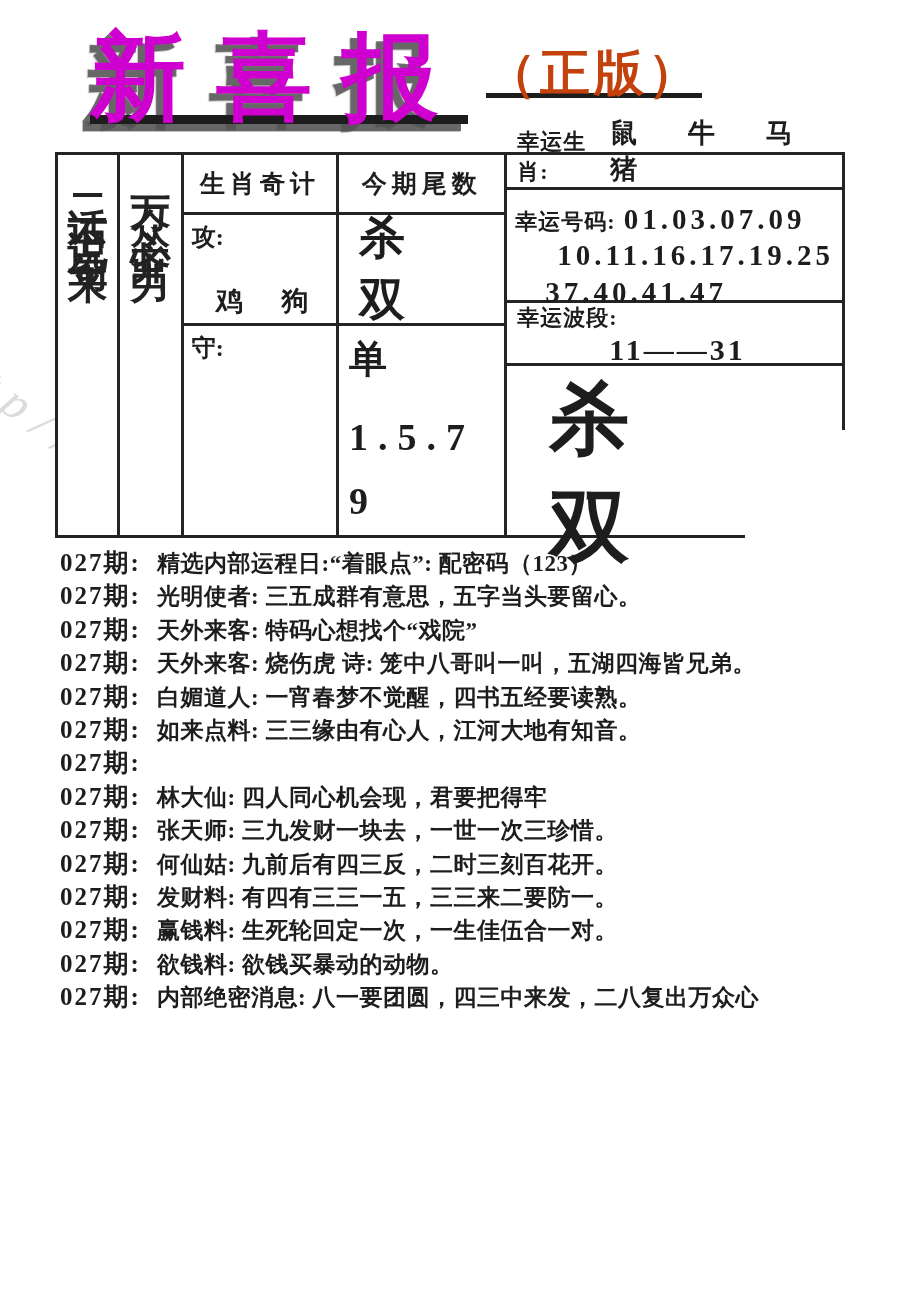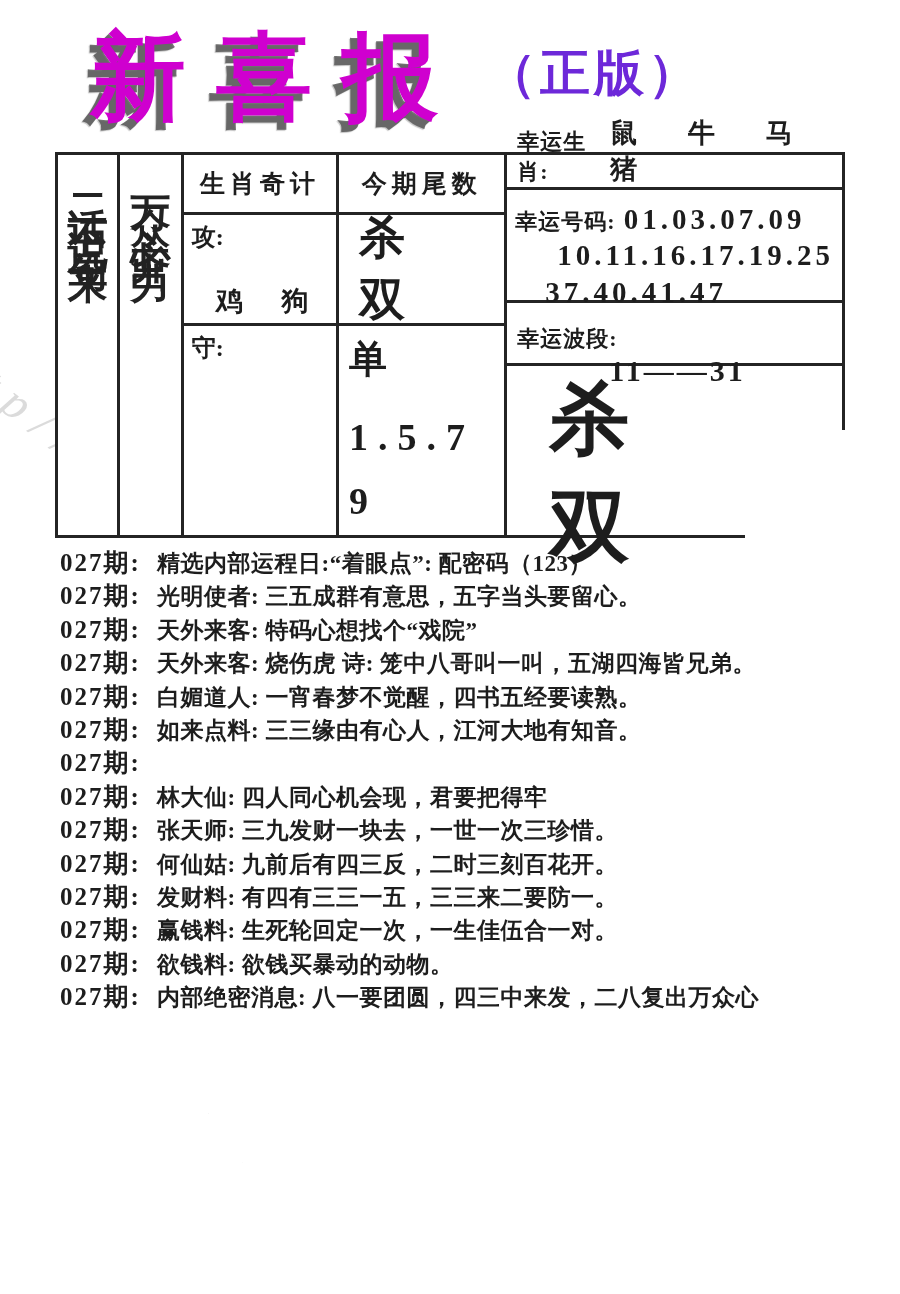--- a/index.html
+++ b/index.html
@@ -1,23 +1,23 @@
 <!DOCTYPE html>
 <html><head>
 <meta charset="utf-8">
 <style>
   * { margin:0; padding:0; box-sizing:border-box; }
   html,body { width:900px; height:1294px; background:#ffffff; overflow:hidden; }
   body { font-family:"Liberation Serif","DejaVu Serif",serif; color:#1d1d1d; position:relative; }
 
   
-  .title-row { position:absolute; left:90px; top:28px; width:780px; display:flex; align-items:flex-end; }
+  .title-row { position:absolute; left:90px; top:28px; width:780px; display:flex; align-items:flex-end;text-decoration:underline; }
   .main-title { font-size:96px; font-weight:bold; color:#cf00cf; letter-spacing:30px; line-height:1.05;
                 text-shadow:-7px 7px 0 rgba(80,80,80,0.8), -8px 8px 1px rgba(120,120,120,0.45); }
-  .edition { font-size:50px; font-weight:bold; color:#6d28d9; letter-spacing:4px; margin-left:18px; margin-bottom:22px; }
+  .edition { font-size:50px; font-weight:bold; color:#c2410c; letter-spacing:4px; margin-left:18px; margin-bottom:22px; }
 
   
   .watermark { position:absolute; left:-18px; top:340px; font-size:48px; font-style:italic;
                color:rgba(90,90,90,0.22); transform:rotate(38deg); transform-origin:left top; letter-spacing:14px; }
 
   
   .sheet-table { position:absolute; left:55px; top:152px; width:790px; height:386px;
                  border:3px solid #242424; display:flex; background:#fff; }
   .cell-border-r { border-right:3px solid #242424; }
   .cell-border-b { border-bottom:3px solid #242424; }
@@ -47,21 +47,21 @@
   .tail-line2 { font-size:38px; margin-top:20px; }
 
   .lucky-r1 { height:35px; display:flex; align-items:flex-end; padding:0 10px; }
   .lucky-label { font-size:22px; font-weight:bold; letter-spacing:1px; }
   .lucky-zodiac-val { font-size:27px; font-weight:bold; letter-spacing:22px; margin-left:14px; }
   .lucky-r2 { height:113px; padding:13px 8px; font-weight:bold; }
   .lucky-num-row1 { display:flex; align-items:baseline; }
   .lucky-nums { font-size:29px; font-weight:bold; letter-spacing:4px; margin-left:8px; }
   .lucky-nums-2 { font-size:29px; font-weight:bold; letter-spacing:4px; margin-left:42px; line-height:37px; }
   .lucky-nums-3 { font-size:29px; font-weight:bold; letter-spacing:4px; margin-left:30px; line-height:37px; }
-  .lucky-r3 { height:63px; padding:21px 10px; }
+  .lucky-r3 { height:63px; padding:0 10px; }
   .wave-value { font-size:30px; font-weight:bold; letter-spacing:3px; margin-left:92px; margin-top:0px; }
   .lucky-r4 { flex:1; display:flex; align-items:center; justify-content:center;
               font-size:80px; font-weight:bold; letter-spacing:42px; padding-left:42px; }
 
   
   .tips { position:absolute; left:60px; top:546px; width:810px; }
   .tip-line { display:flex; align-items:baseline; height:33.4px; white-space:nowrap; }
   .tip-issue { font-size:25px; font-weight:bold; letter-spacing:2px; flex:0 0 97px; }
   .tip-text { font-size:23px; font-weight:bold; letter-spacing:0.5px; }
 

